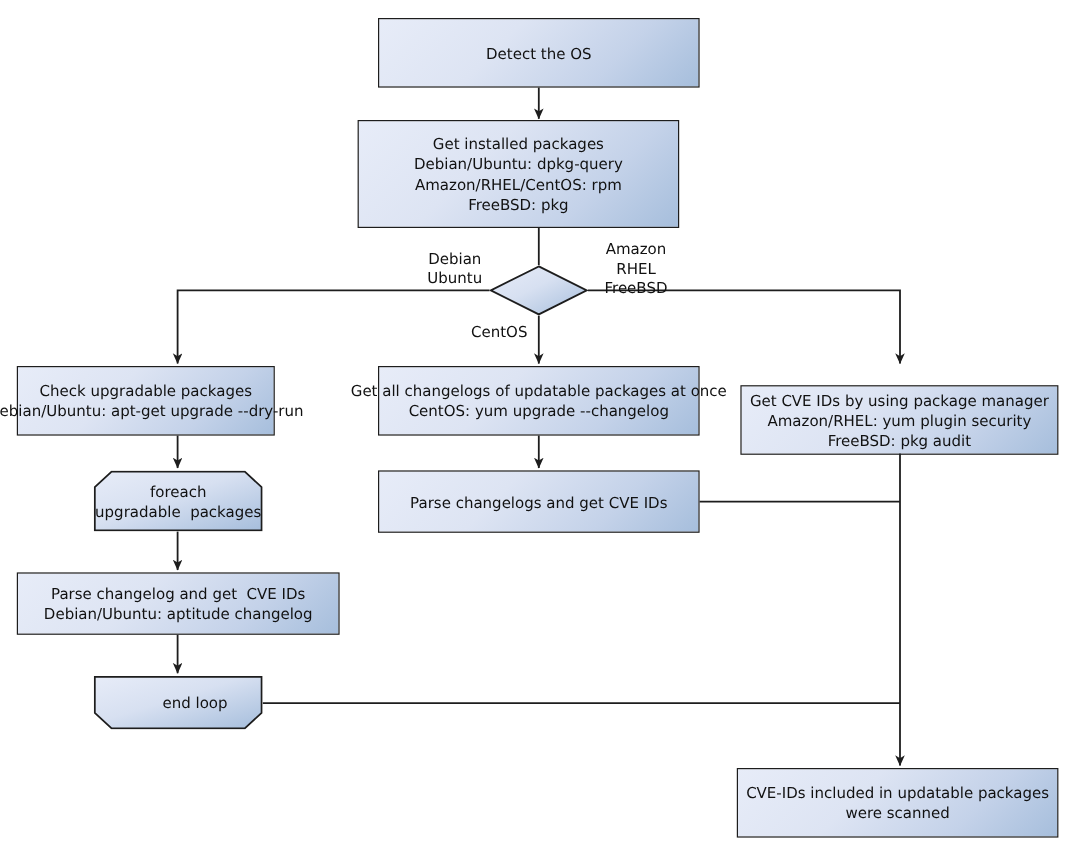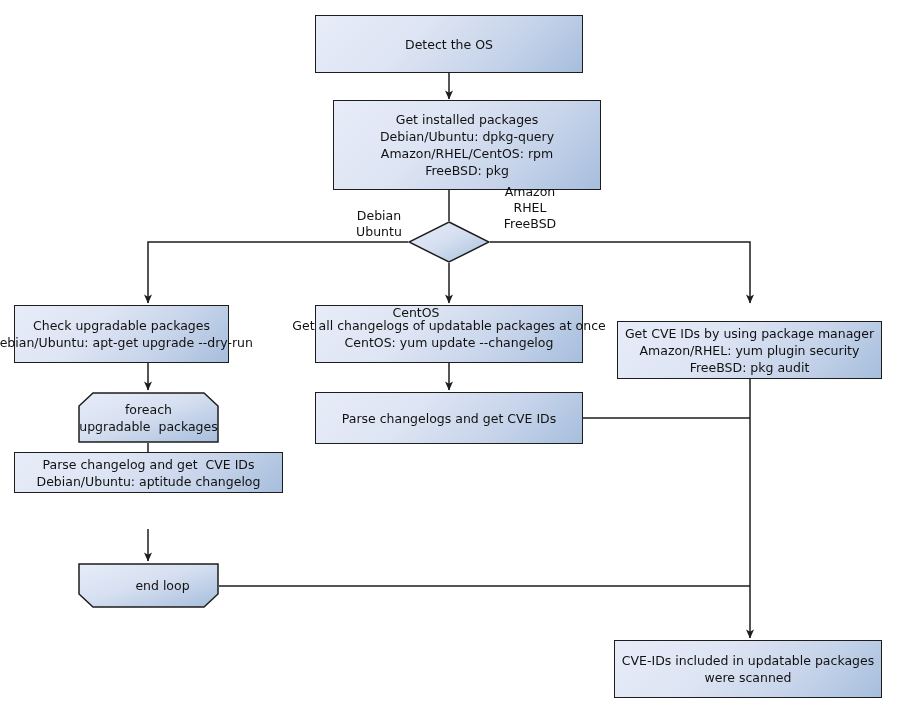--- a/index.html
+++ b/index.html
@@ -100,41 +100,41 @@
       <path d="M 750 363 L 750 638" marker-end="url(#arrow)"></path>
 
       <path d="M 583 418 L 750 418"></path>
 
       <path d="M 219 586 L 750 586"></path>
     </g>
   </svg>
 
   <div class="node box" style="left:315px; top:15px; width:268px; height:58px;">Detect the OS</div>
 
-  <div class="node box" style="left:333px; top:100px; width:268px; height:90px;">Get installed packages
+  <div class="node box" style="left:298px; top:100px; width:268px; height:90px;">Get installed packages
 Debian/Ubuntu: dpkg-query
 Amazon/RHEL/CentOS: rpm
 FreeBSD: pkg</div>
 
   <svg class="diamond" style="left:408px; top:221px; width:82px; height:42px;" viewBox="0 0 82 42" xmlns="http://www.w3.org/2000/svg">
     <defs>
       <linearGradient id="dgrad" x1="0" y1="0" x2="1" y2="1">
         <stop offset="0%" stop-color="#e7ecf8"></stop>
         <stop offset="45%" stop-color="#d7e0f1"></stop>
         <stop offset="100%" stop-color="#a6bedc"></stop>
       </linearGradient>
     </defs>
     <polygon points="41,1 81,21 41,41 1,21" fill="url(#dgrad)" stroke="#1d1d1d" stroke-width="1.5"></polygon>
   </svg>
 
   <div class="node box" style="left:14px; top:305px; width:215px; height:58px;">Check upgradable packages
 Debian/Ubuntu: apt-get upgrade --dry-run</div>
 
   <div class="node box" style="left:315px; top:305px; width:268px; height:58px;">Get all changelogs of updatable packages at once
-CentOS: yum update --changelog</div>
+CentOS: yum upgrade --changelog</div>
 
   <div class="node box" style="left:617px; top:321px; width:265px; height:58px;">Get CVE IDs by using package manager
 Amazon/RHEL: yum plugin security
 FreeBSD: pkg audit</div>
 
   <div class="loop-wrap" style="left:78px; top:392px; width:141px; height:51px;">
     <svg class="svg-layer" style="width:141px;height:51px;" viewBox="0 0 141 51" xmlns="http://www.w3.org/2000/svg">
       <defs>
         <linearGradient id="lgrad1" x1="0" y1="0" x2="1" y2="1">
           <stop offset="0%" stop-color="#e7ecf8"></stop>
@@ -143,21 +143,21 @@
         </linearGradient>
       </defs>
       <path d="M 15 1 L 126 1 L 140 14 L 140 50 L 1 50 L 1 14 Z" fill="url(#lgrad1)" stroke="#1d1d1d" stroke-width="1.5"></path>
     </svg>
     <div class="node">foreach
 upgradable  packages</div>
   </div>
 
   <div class="node box" style="left:315px; top:392px; width:268px; height:52px;">Parse changelogs and get CVE IDs</div>
 
-  <div class="node box" style="left:14px; top:452px; width:269px; height:41px;">Parse changelog and get  CVE IDs
+  <div class="node box" style="left:14px; top:477px; width:269px; height:52px;">Parse changelog and get  CVE IDs
 Debian/Ubuntu: aptitude changelog</div>
 
   <div class="loop-wrap" style="left:78px; top:563px; width:169px; height:45px;">
     <svg class="svg-layer" style="width:141px;height:45px;" viewBox="0 0 141 45" xmlns="http://www.w3.org/2000/svg">
       <defs>
         <linearGradient id="lgrad2" x1="0" y1="0" x2="1" y2="1">
           <stop offset="0%" stop-color="#e7ecf8"></stop>
           <stop offset="45%" stop-color="#d7e0f1"></stop>
           <stop offset="100%" stop-color="#a6bedc"></stop>
         </linearGradient>
@@ -166,19 +166,19 @@
     </svg>
     <div class="node">end loop</div>
   </div>
 
   <div class="node box" style="left:614px; top:640px; width:268px; height:58px;">CVE-IDs included in updatable packages
 were scanned</div>
 
   <div class="edge-label" style="left:348px; top:208px; width:62px;">Debian
 Ubuntu</div>
 
-  <div class="edge-label" style="left:494px; top:184px; width:72px;">Amazon
+  <div class="edge-label" style="left:494px; top:200px; width:72px;">Amazon
 RHEL
 FreeBSD</div>
 
-  <div class="edge-label" style="left:390px; top:269px; width:52px;margin-top:36px;">CentOS</div>
+  <div class="edge-label" style="left:390px; top:269px; width:52px;">CentOS</div>
 
 </div>
 
 </body></html>

